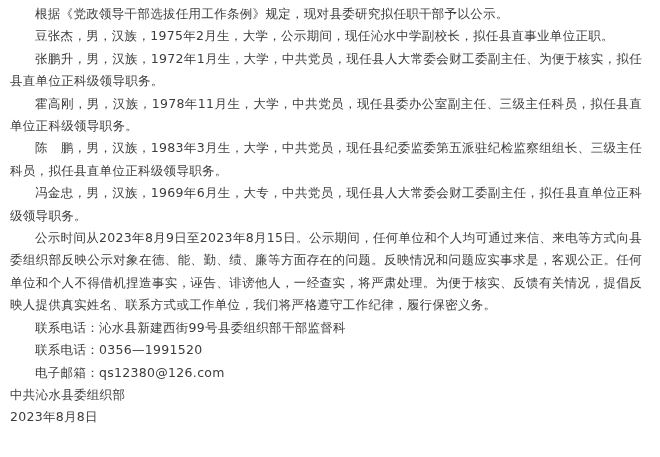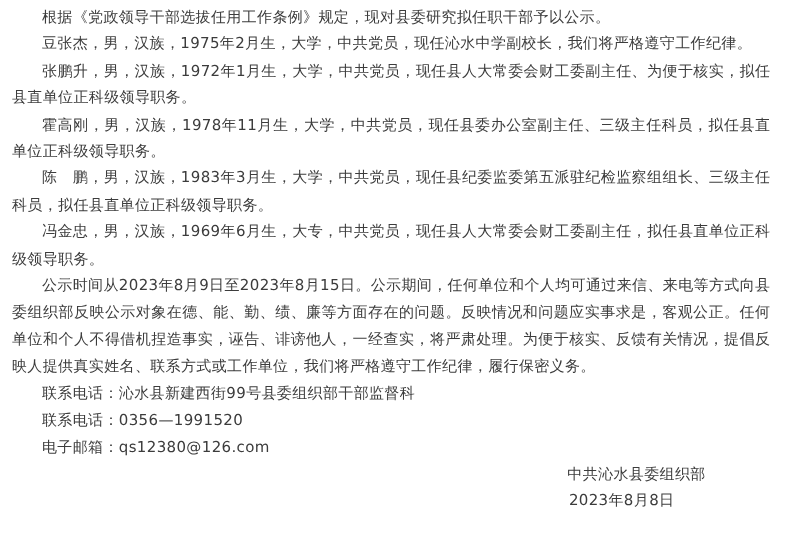--- a/index.html
+++ b/index.html
@@ -27,32 +27,32 @@
     margin: 0;
     text-indent: 2em;
     text-align: justify;
   }
   .signature {
     text-align: right;
     padding-right: 54px;
   }
   .signature p {
     text-indent: 0;
-    text-align: right;
+    text-align: left;
   }
   .signature .sig-date {
     padding-right: 26px;
   }
 </style>
 </head>
 <body>
 
 <div class="doc">
   <p>根据《党政领导干部选拔任用工作条例》规定，现对县委研究拟任职干部予以公示。</p>
-  <p>豆张杰，男，汉族，1975年2月生，大学，中共党员，现任沁水中学副校长，我们将严格遵守工作纪律。</p>
+  <p>豆张杰，男，汉族，1975年2月生，大学，公示期间，现任沁水中学副校长，拟任县直事业单位正职。</p>
   <p>张鹏升，男，汉族，1972年1月生，大学，中共党员，现任县人大常委会财工委副主任、为便于核实，拟任县直单位正科级领导职务。</p>
   <p>霍高刚，男，汉族，1978年11月生，大学，中共党员，现任县委办公室副主任、三级主任科员，拟任县直单位正科级领导职务。</p>
   <p>陈　鹏，男，汉族，1983年3月生，大学，中共党员，现任县纪委监委第五派驻纪检监察组组长、三级主任科员，拟任县直单位正科级领导职务。</p>
   <p>冯金忠，男，汉族，1969年6月生，大专，中共党员，现任县人大常委会财工委副主任，拟任县直单位正科级领导职务。</p>
   <p>公示时间从2023年8月9日至2023年8月15日。公示期间，任何单位和个人均可通过来信、来电等方式向县委组织部反映公示对象在德、能、勤、绩、廉等方面存在的问题。反映情况和问题应实事求是，客观公正。任何单位和个人不得借机捏造事实，诬告、诽谤他人，一经查实，将严肃处理。为便于核实、反馈有关情况，提倡反映人提供真实姓名、联系方式或工作单位，我们将严格遵守工作纪律，履行保密义务。</p>
   <p>联系电话：沁水县新建西街99号县委组织部干部监督科</p>
   <p>联系电话：0356—1991520</p>
   <p>电子邮箱：qs12380@126.com</p>
   <div class="signature">
     <p class="sig-org">中共沁水县委组织部</p>

